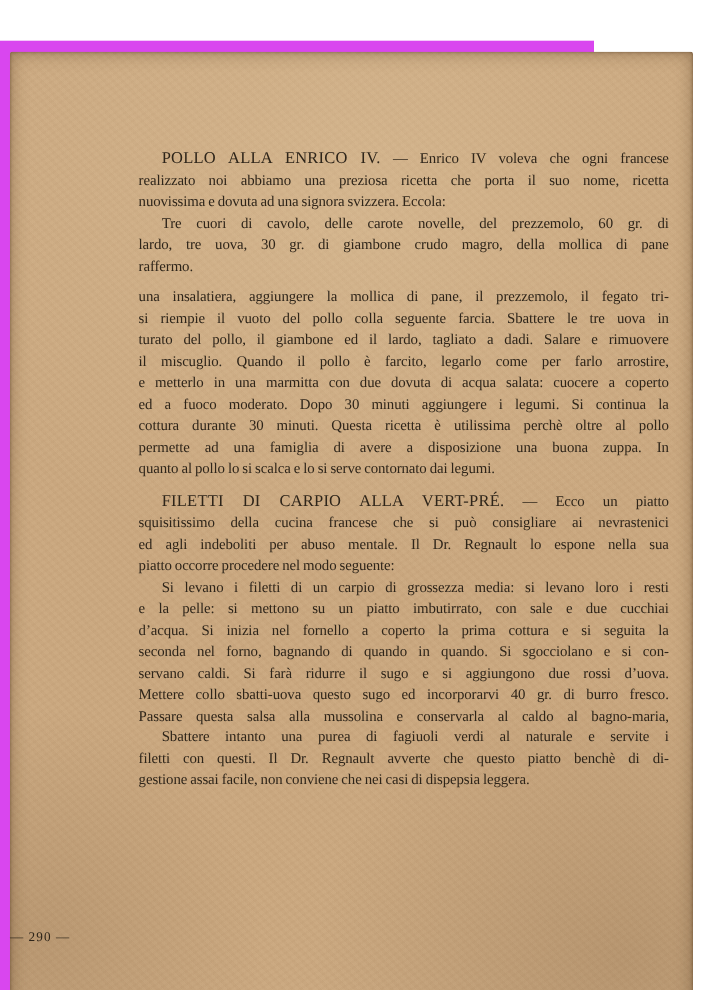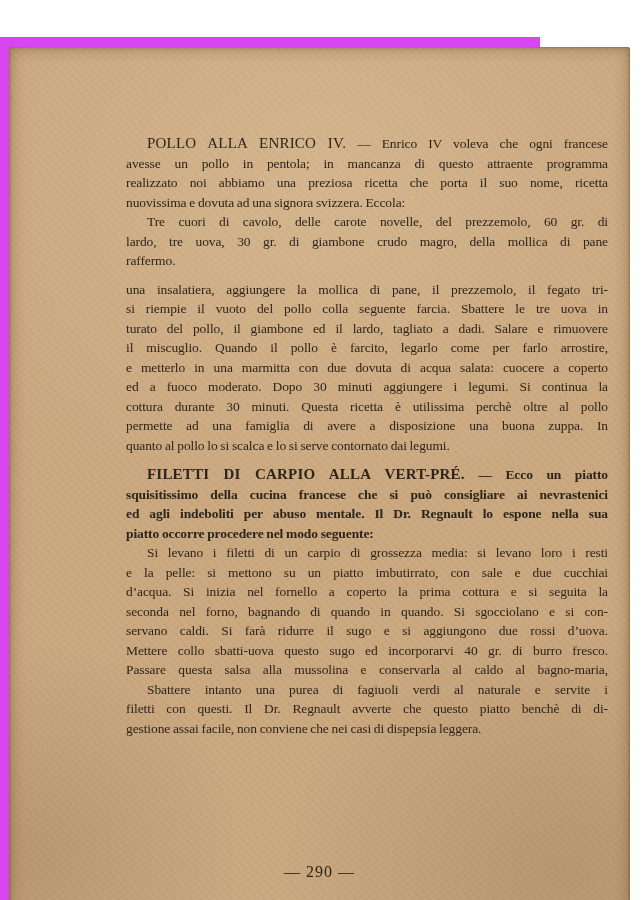--- a/index.html
+++ b/index.html
@@ -50,58 +50,57 @@
   }
   .line.last { text-align-last: left; }
   .line.indent { text-indent: 21px; }
   .seg-heading {
     font-size: 15px;
     letter-spacing: 0.2px;
   }
   .seg-italic { font-style: italic; }
   .folio {
     position: absolute;
-    left: 0; top: 815px;
+    left: 0; top: 794px;
     width: 621px;
-    text-align: center;
+    text-align: left;
     color: #2e251a;
-    font-size: 16px;
+    font-size: 12px;
     line-height: 20px;
     letter-spacing: 1px;
   }
 </style>
 </head>
 <body>
 
 <div class="scan">
   <div class="paper">
     <div class="text-block" id="text-block">
         <div class="para">
           <div class="line indent"><span class="seg-heading">POLLO ALLA ENRICO IV.</span><span class="seg-plain"> — Enrico IV voleva che ogni francese</span></div>
-          <div class="line"><span class="seg-plain">avesse un pollo in pentola; in mancanza di questo attraente programma</span></div>
           <div class="line"><span class="seg-plain">realizzato noi abbiamo una preziosa ricetta che porta il suo nome, ricetta</span></div>
           <div class="line last"><span class="seg-plain">nuovissima e dovuta ad una signora svizzera. Eccola:</span></div>
         </div>
         <div class="para">
           <div class="line indent"><span class="seg-plain">Tre cuori di cavolo, delle carote novelle, del prezzemolo, 60 gr. di</span></div>
           <div class="line"><span class="seg-plain">lardo, tre uova, 30 gr. di giambone crudo magro, della mollica di pane</span></div>
           <div class="line last"><span class="seg-plain">raffermo.</span></div>
         </div>
         <div class="para" style="margin-top: 9px;">
           <div class="line"><span class="seg-plain">una insalatiera, aggiungere la mollica di pane, il prezzemolo, il fegato tri-</span></div>
           <div class="line"><span class="seg-plain">si riempie il vuoto del pollo colla seguente farcia. Sbattere le tre uova in</span></div>
           <div class="line"><span class="seg-plain">turato del pollo, il giambone ed il lardo, tagliato a dadi. Salare e rimuovere</span></div>
           <div class="line"><span class="seg-plain">il miscuglio. Quando il pollo è farcito, legarlo come per farlo arrostire,</span></div>
           <div class="line"><span class="seg-plain">e metterlo in una marmitta con due dovuta di acqua salata: cuocere a coperto</span></div>
           <div class="line"><span class="seg-plain">ed a fuoco moderato. Dopo 30 minuti aggiungere i legumi. Si continua la</span></div>
           <div class="line"><span class="seg-plain">cottura durante 30 minuti. Questa ricetta è utilissima perchè oltre al pollo</span></div>
           <div class="line"><span class="seg-plain">permette ad una famiglia di avere a disposizione una buona zuppa. In</span></div>
           <div class="line last"><span class="seg-plain">quanto al pollo lo si scalca e lo si serve contornato dai legumi.</span></div>
         </div>
-        <div class="para" style="margin-top: 10px; font-weight: bold;">
+        <div class="para" style="margin-top: 10px;">
           <div class="line indent"><span class="seg-heading">FILETTI DI CARPIO ALLA VERT-PRÉ.</span><span class="seg-plain"> — Ecco un piatto</span></div>
           <div class="line"><span class="seg-plain">squisitissimo della cucina francese che si può consigliare ai nevrastenici</span></div>
           <div class="line"><span class="seg-plain">ed agli indeboliti per abuso mentale. Il Dr. Regnault lo espone nella sua</span></div>
           <div class="line last"><span class="seg-plain">piatto occorre procedere nel modo seguente:</span></div>
         </div>
         <div class="para">
           <div class="line indent"><span class="seg-plain">Si levano i filetti di un carpio di grossezza media: si levano loro i resti</span></div>
           <div class="line"><span class="seg-plain">e la pelle: si mettono su un piatto imbutirrato, con sale e due cucchiai</span></div>
           <div class="line"><span class="seg-plain">d’acqua. Si inizia nel fornello a coperto la prima cottura e si seguita la</span></div>
           <div class="line"><span class="seg-plain">seconda nel forno, bagnando di quando in quando. Si sgocciolano e si con-</span></div>

